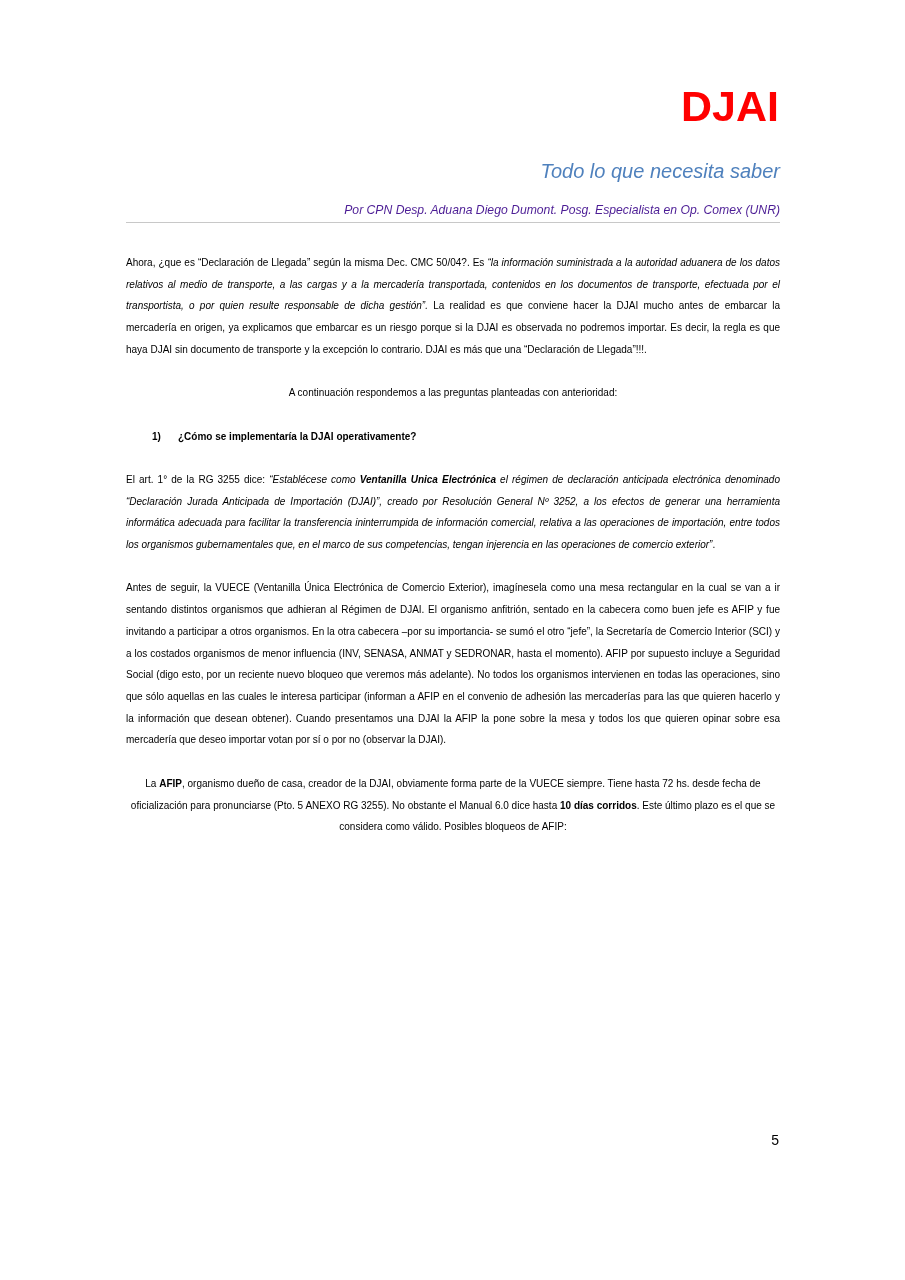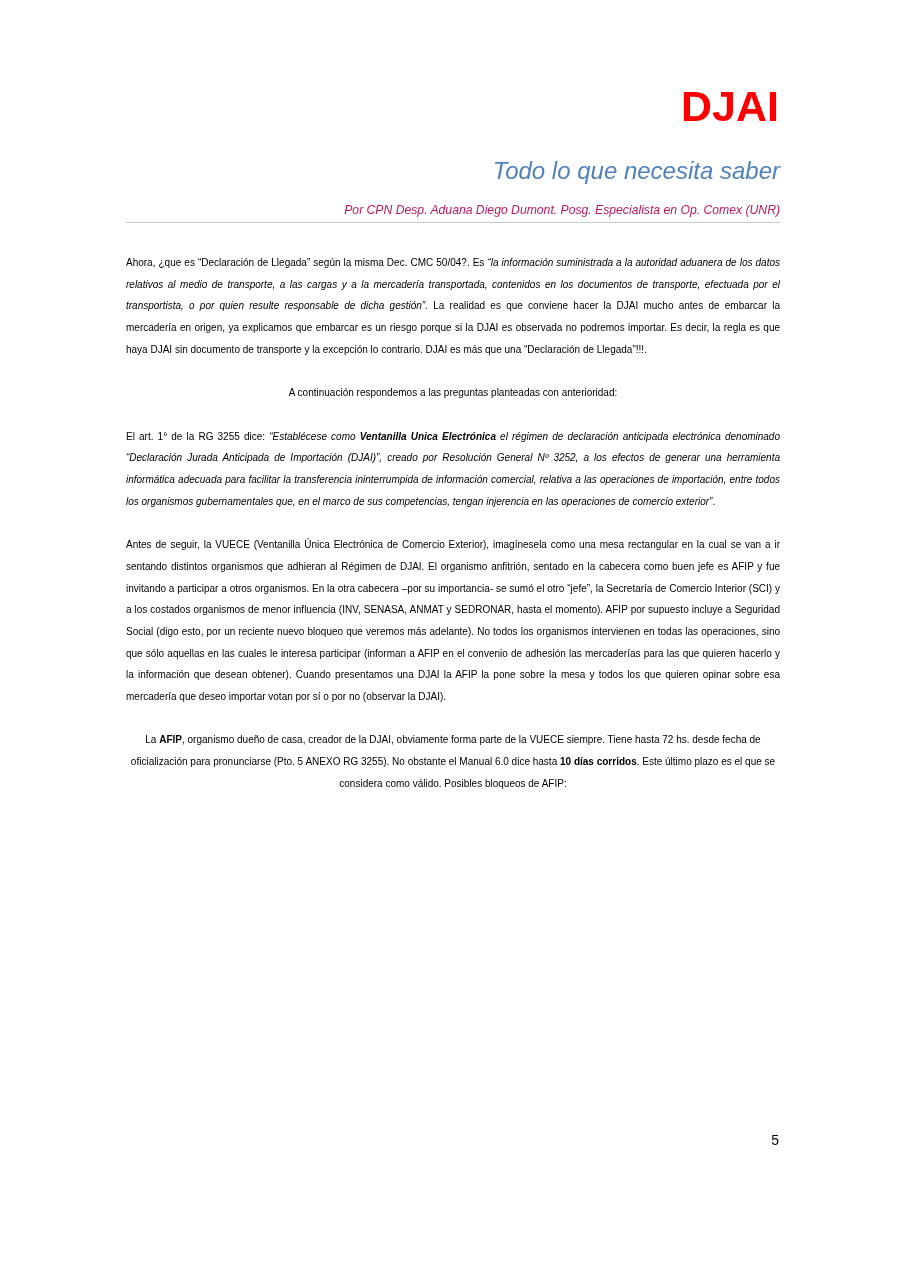--- a/index.html
+++ b/index.html
@@ -1,20 +1,20 @@
 <!DOCTYPE html>
 <html><head>
 <meta charset="utf-8">
 <style>
   html, body { margin: 0; padding: 0; background: #ffffff; }
   body { width: 905px; height: 1280px; position: relative; overflow: hidden; font-family: "Liberation Sans", sans-serif; color: #000; }
   .page { position: absolute; left: 0; top: 0; width: 905px; height: 952px; background: #fff; }
   .title { position: absolute; right: 126px; top: 80px; font-family: "Liberation Sans", sans-serif; font-weight: bold; font-size: 43px; color: #ff0000; letter-spacing: 0px; line-height: 52px; }
-  .subtitle { position: absolute; right: 125px; top: 156px; font-family: "Liberation Sans", sans-serif; font-style: italic; font-size: 24px; color: #4f81bd; line-height: 30px; }
-  .byline { position: absolute; right: 125px; top: 202px; font-family: "Liberation Sans", sans-serif; font-style: italic; font-size: 12.2px; color: #be185d; line-height: 16px; }
+  .subtitle { position: absolute; right: 125px; top: 156px; font-family: "Liberation Sans", sans-serif; font-style: italic; font-size: 20px; color: #4f81bd; line-height: 30px; }
+  .byline { position: absolute; right: 125px; top: 202px; font-family: "Liberation Sans", sans-serif; font-style: italic; font-size: 12.2px; color: #4c1d95; line-height: 16px; }
   .rule { position: absolute; left: 126px; top: 222px; width: 654px; height: 0; border-top: 1px solid #c8c8c8; }
   .body { position: absolute; left: 126px; top: 252px; width: 654px; font-family: "Liberation Sans", sans-serif; font-size: 10px; line-height: 21.7px; }
   .body p { margin: 0 0 21.7px 0; text-align: justify; }
   .body p.left { text-align: center; }
   .heading { margin: 0 0 21.7px 0; padding-left: 26px; font-weight: bold; }
   .heading .num { display: inline-block; width: 26px; }
   .page-number { position: absolute; right: 126px; top: 1132px; font-family: "Liberation Sans", sans-serif; font-size: 14px; }
   i { font-style: italic; }
   b { font-weight: bold; }
 </style>
@@ -25,20 +25,21 @@
   <div class="title">DJAI</div>
   <div class="subtitle">Todo lo que necesita saber</div>
   <div class="byline">Por CPN Desp. Aduana Diego Dumont. Posg. Especialista en Op. Comex (UNR)</div>
   <div class="rule"></div>
 
   <div class="body">
     <p><span>Ahora, ¿que es “Declaración de Llegada” según la misma Dec. CMC 50/04?. Es </span><i>“la información suministrada a la autoridad aduanera de los datos relativos al medio de transporte, a las cargas y a la mercadería transportada, contenidos en los documentos de transporte, efectuada por el transportista, o por quien resulte responsable de dicha gestión”.</i><span>  La realidad es que conviene hacer la DJAI mucho antes de embarcar la mercadería en origen, ya explicamos que embarcar es un riesgo porque si la DJAI es observada no podremos importar. Es decir, la regla es que haya DJAI sin documento de transporte y la excepción lo contrario. DJAI es más que una “Declaración de Llegada”!!!.</span></p>
 
     <p class="left">A continuación respondemos a las preguntas planteadas con anterioridad:</p>
 
+    <div class="heading"><span class="num">1)</span><span>¿Cómo se implementaría la DJAI operativamente?</span></div>
 
     <p><span>El art. 1° de la RG 3255 dice: </span><i>“Establécese como </i><i><b>Ventanilla Unica Electrónica</b></i><i> el régimen de declaración anticipada electrónica denominado “Declaración Jurada Anticipada de Importación (DJAI)”, creado por Resolución General Nº 3252, a los efectos de generar una herramienta informática adecuada para facilitar la transferencia ininterrumpida de información comercial, relativa a las operaciones de importación, entre todos los organismos gubernamentales que, en el marco de sus competencias, tengan injerencia en las operaciones de comercio exterior”</i><span>.</span></p>
 
     <p>Antes de seguir, la VUECE (Ventanilla Única Electrónica de Comercio Exterior), imagínesela como una mesa rectangular en la cual se van a ir sentando distintos organismos que adhieran al Régimen de DJAI. El organismo anfitrión, sentado en la cabecera como buen jefe es AFIP y fue invitando a participar a otros organismos. En la otra cabecera –por su importancia-  se sumó el otro “jefe”, la Secretaría de Comercio Interior (SCI) y a los costados organismos de menor influencia (INV, SENASA, ANMAT y SEDRONAR, hasta el momento). AFIP por supuesto incluye a Seguridad Social (digo esto, por un reciente nuevo bloqueo que veremos más adelante). No todos los organismos intervienen en todas las operaciones, sino que sólo aquellas en las cuales le interesa participar (informan a AFIP en el convenio de adhesión las mercaderías para las que quieren hacerlo y la información que desean obtener). Cuando presentamos una DJAI la AFIP la pone sobre la mesa y todos los que quieren opinar sobre esa mercadería que deseo importar votan por sí o por no (observar la DJAI).</p>
 
     <p class="left"><span>La </span><b>AFIP</b><span>, organismo dueño de casa, creador de la DJAI, obviamente forma parte de la VUECE siempre. Tiene  hasta 72 hs. desde fecha de oficialización para pronunciarse (Pto. 5 ANEXO RG 3255). No obstante el Manual 6.0 dice hasta </span><b>10 días corridos</b><span>. Este último plazo es el que se considera como válido. Posibles bloqueos de AFIP:</span></p>
   </div>
 
   <div class="page-number">5</div>
 </div>

